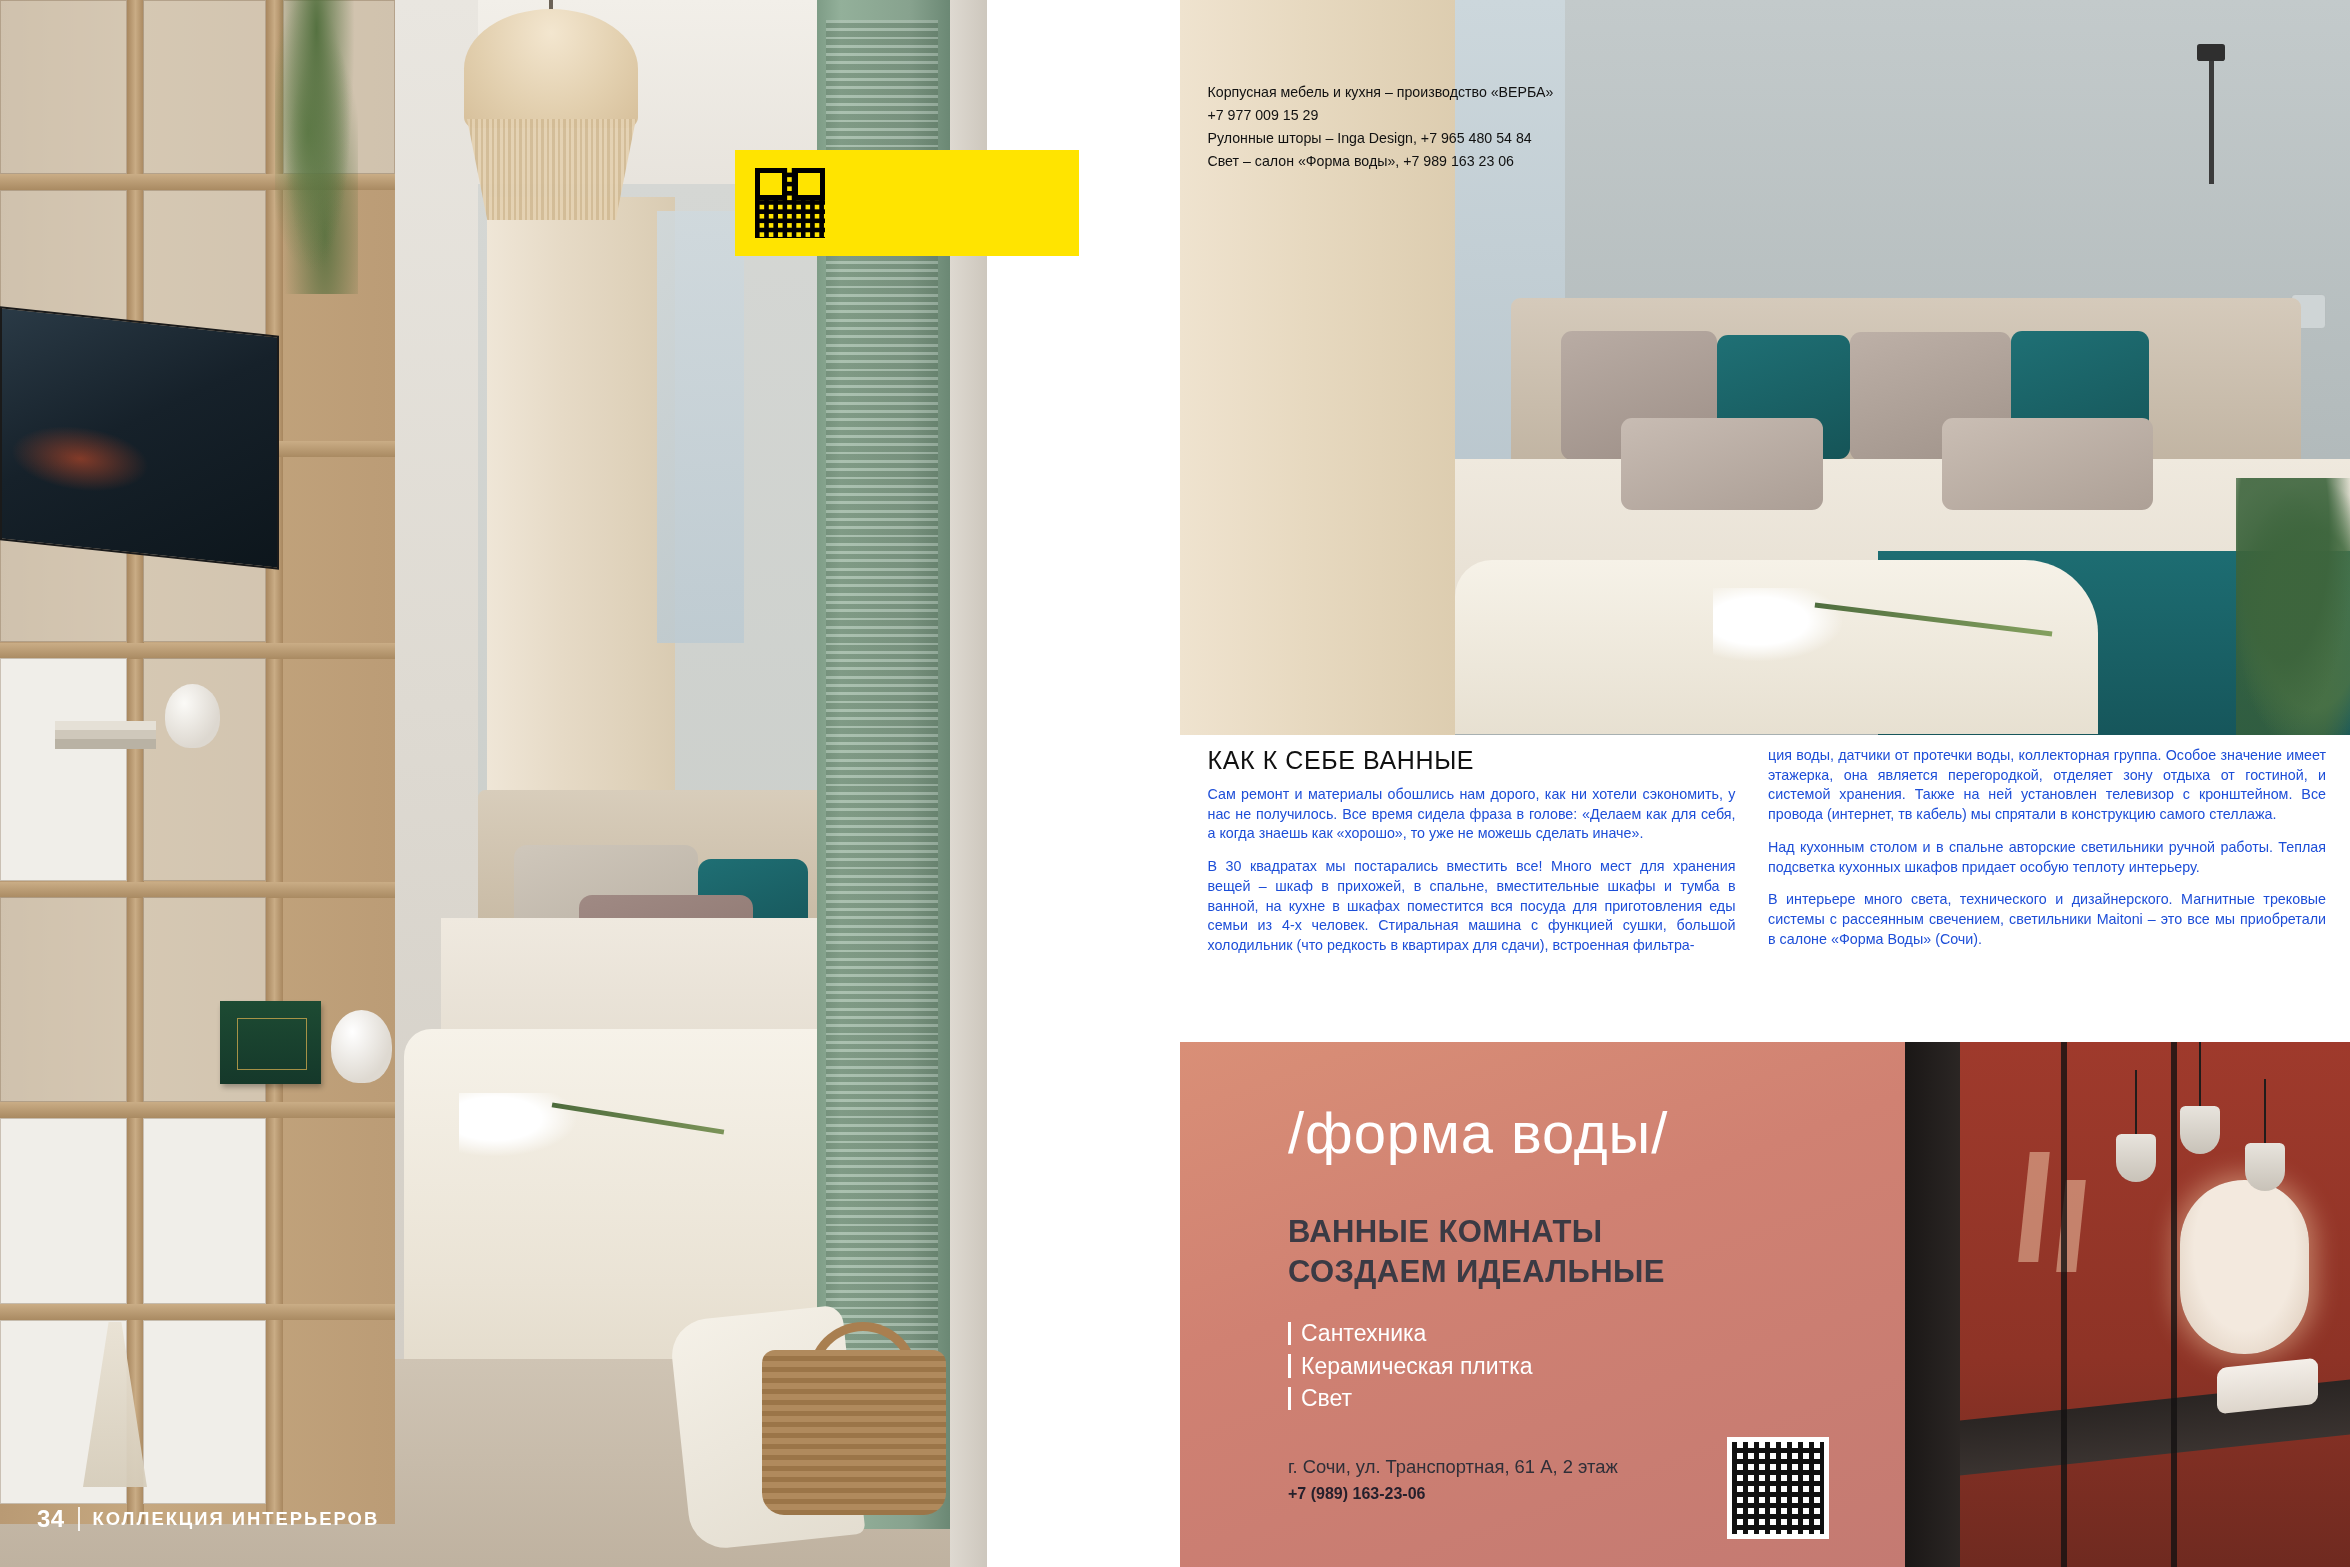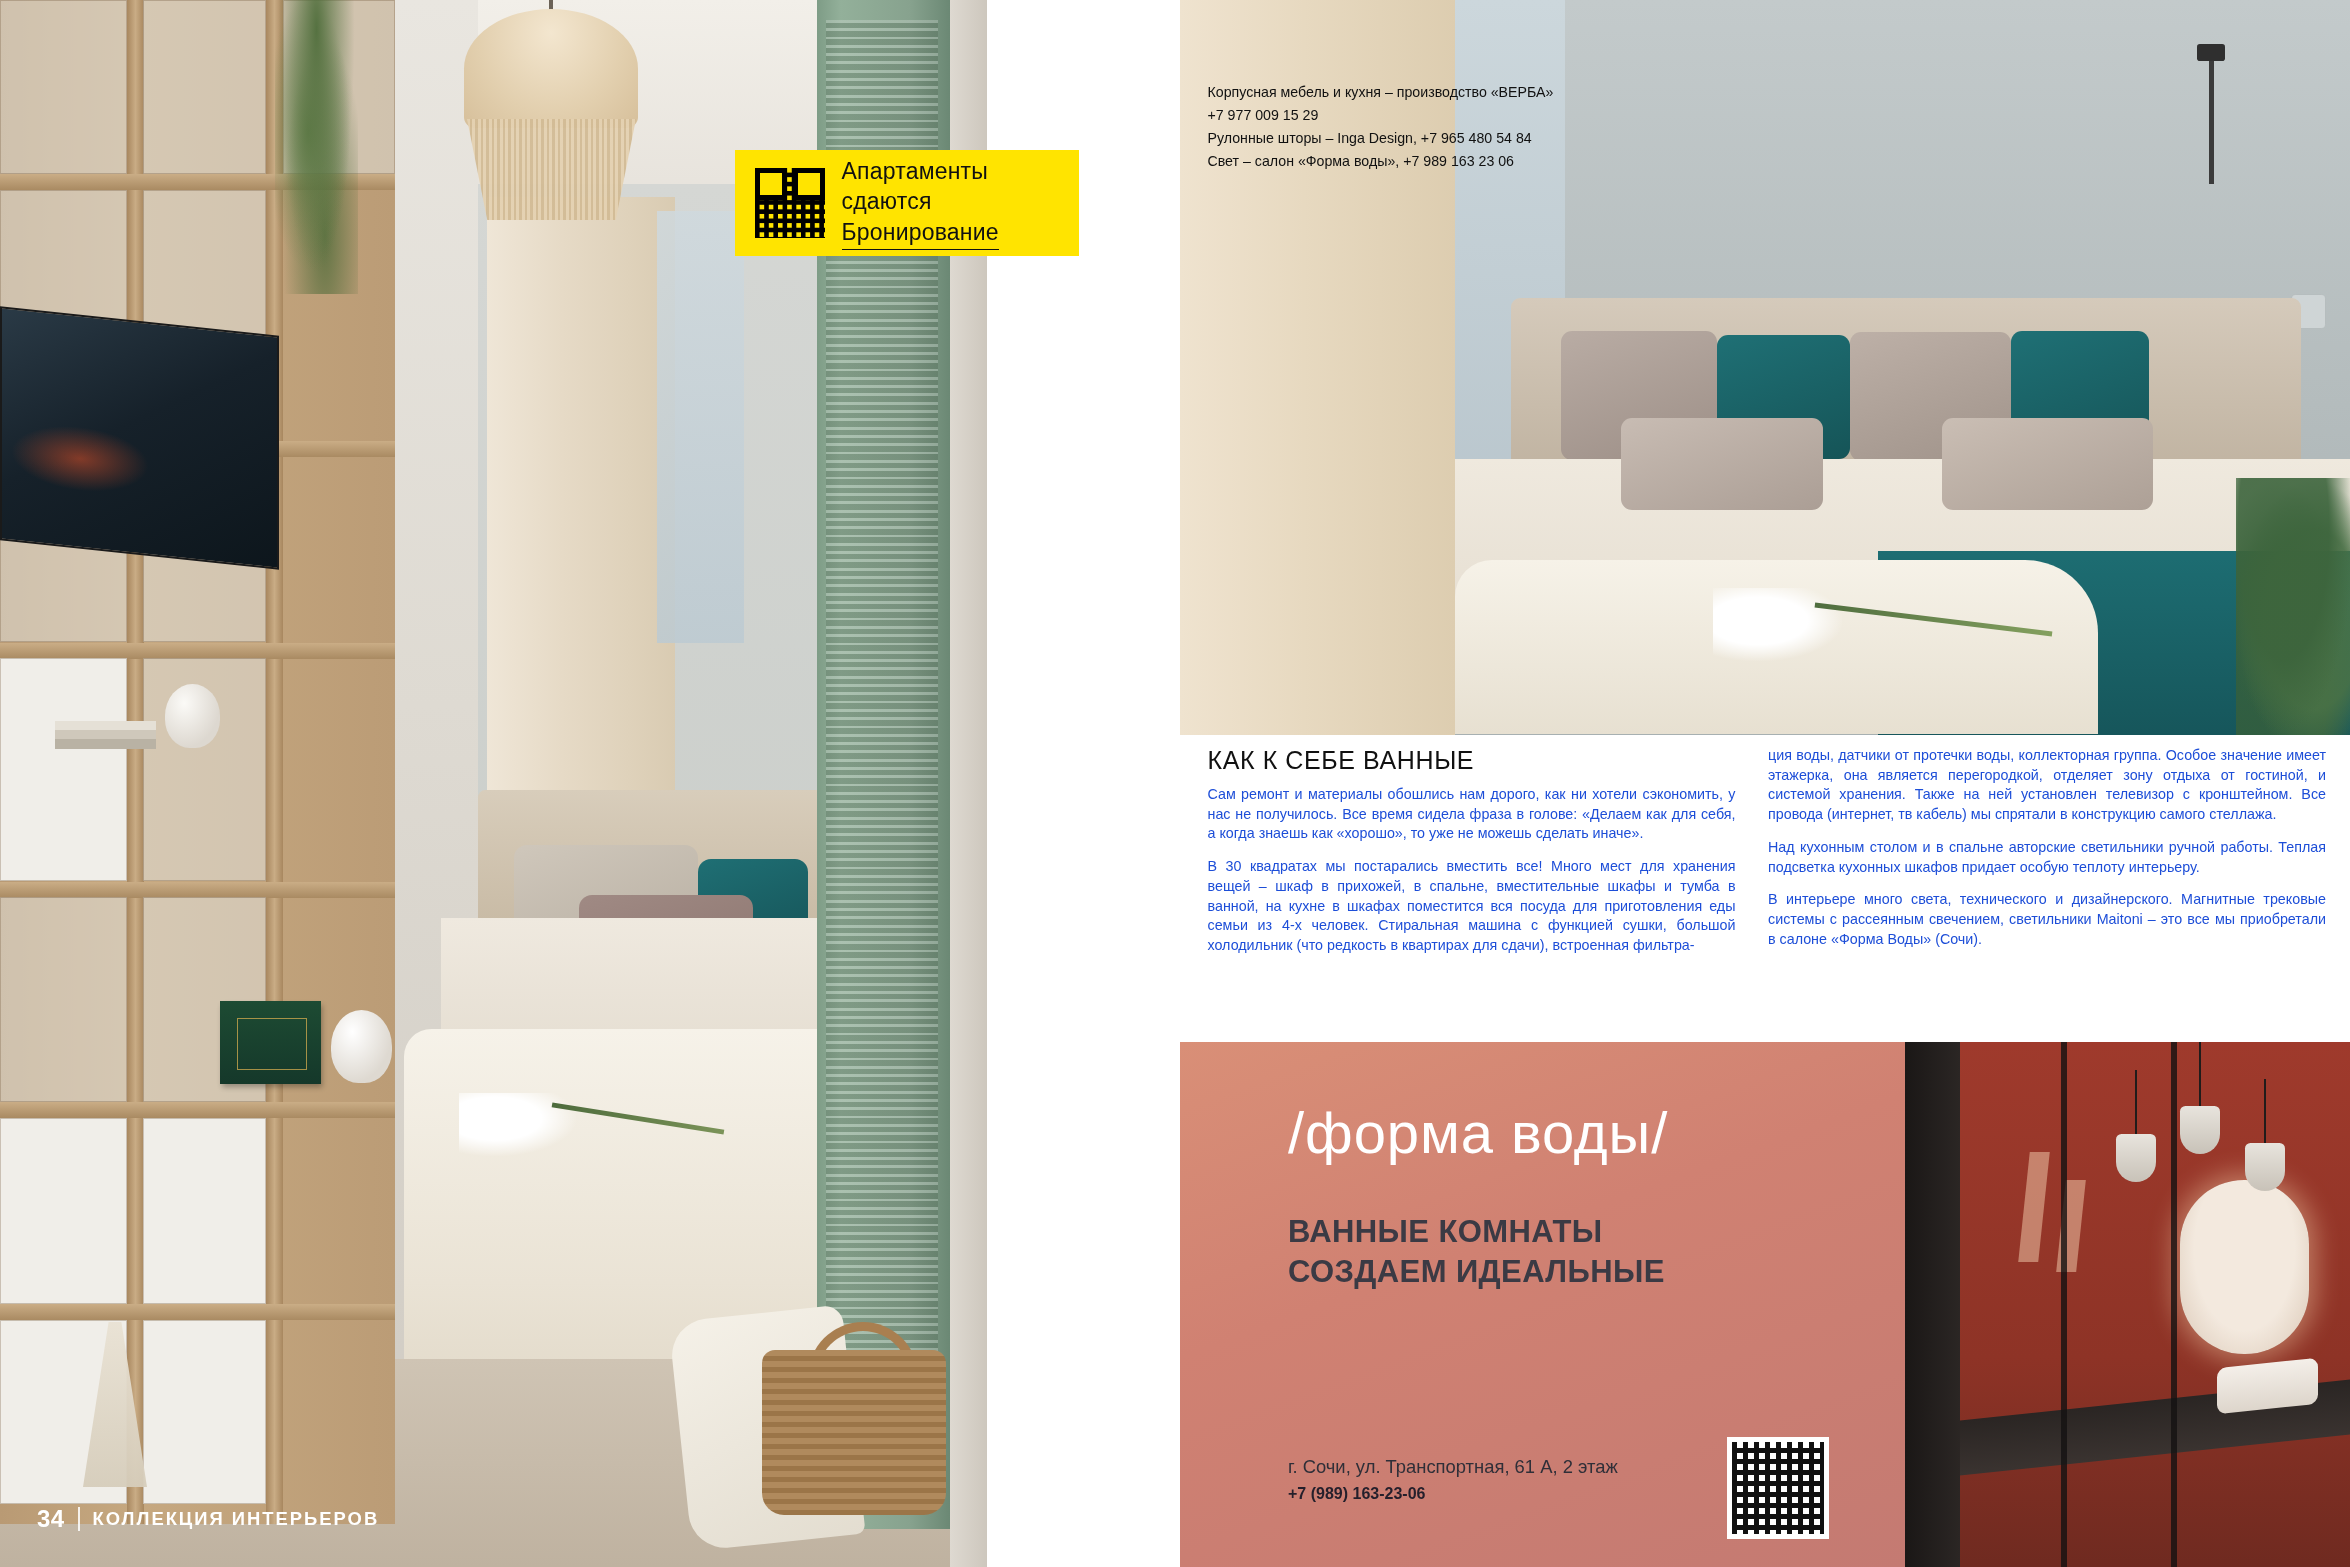--- a/index.html
+++ b/index.html
@@ -545,25 +545,20 @@
       <div class="door-louvers"></div>
       <div class="towel"></div>
       <div class="basket-handle"></div>
       <div class="basket"></div>
       <div class="door-frame-right"></div>
       <div class="wall-white-strip"></div>
     </div>
 
     <div class="sticker">
       <div class="sticker-qr"></div>
-      <div class="sticker-text">
-        <div>Апартаменты</div>
-        <div>сдаются</div>
-        <div class="booking">Бронирование</div>
-      </div>
     </div>
 
     <div class="page-footer">
       <div class="folio">34</div>
       <div class="folio-sep"></div>
       <div class="folio-title">КОЛЛЕКЦИЯ ИНТЕРЬЕРОВ</div>
     </div>
   </div>
 
   <div class="gutter"></div>
@@ -613,20 +608,25 @@
         <p>В интерьере много света, технического и дизайнерского. Магнитные трековые системы с рассеянным свечением, светильники Maitoni – это все мы приобретали в салоне «Форма Воды» (Сочи).</p>
       </div>
     </div>
 
     <div class="ad">
       <div class="ad-left">
         <div class="ad-logo">/форма воды/</div>
         <div class="ad-title">
           <div>ВАННЫЕ КОМНАТЫ</div>
           <div>СОЗДАЕМ ИДЕАЛЬНЫЕ</div>
+        </div>
+        <div class="ad-list">
+          <div class="ad-list-item">Сантехника</div>
+          <div class="ad-list-item">Керамическая плитка</div>
+          <div class="ad-list-item">Свет</div>
         </div>
         <div class="ad-address">
           <div>г. Сочи, ул. Транспортная, 61 А, 2 этаж</div>
           <div class="ad-phone">+7 (989) 163-23-06</div>
         </div>
         <div class="ad-qr"></div>
       </div>
 
       <div class="ad-right">
         <div class="ad-bath-wall"></div>

